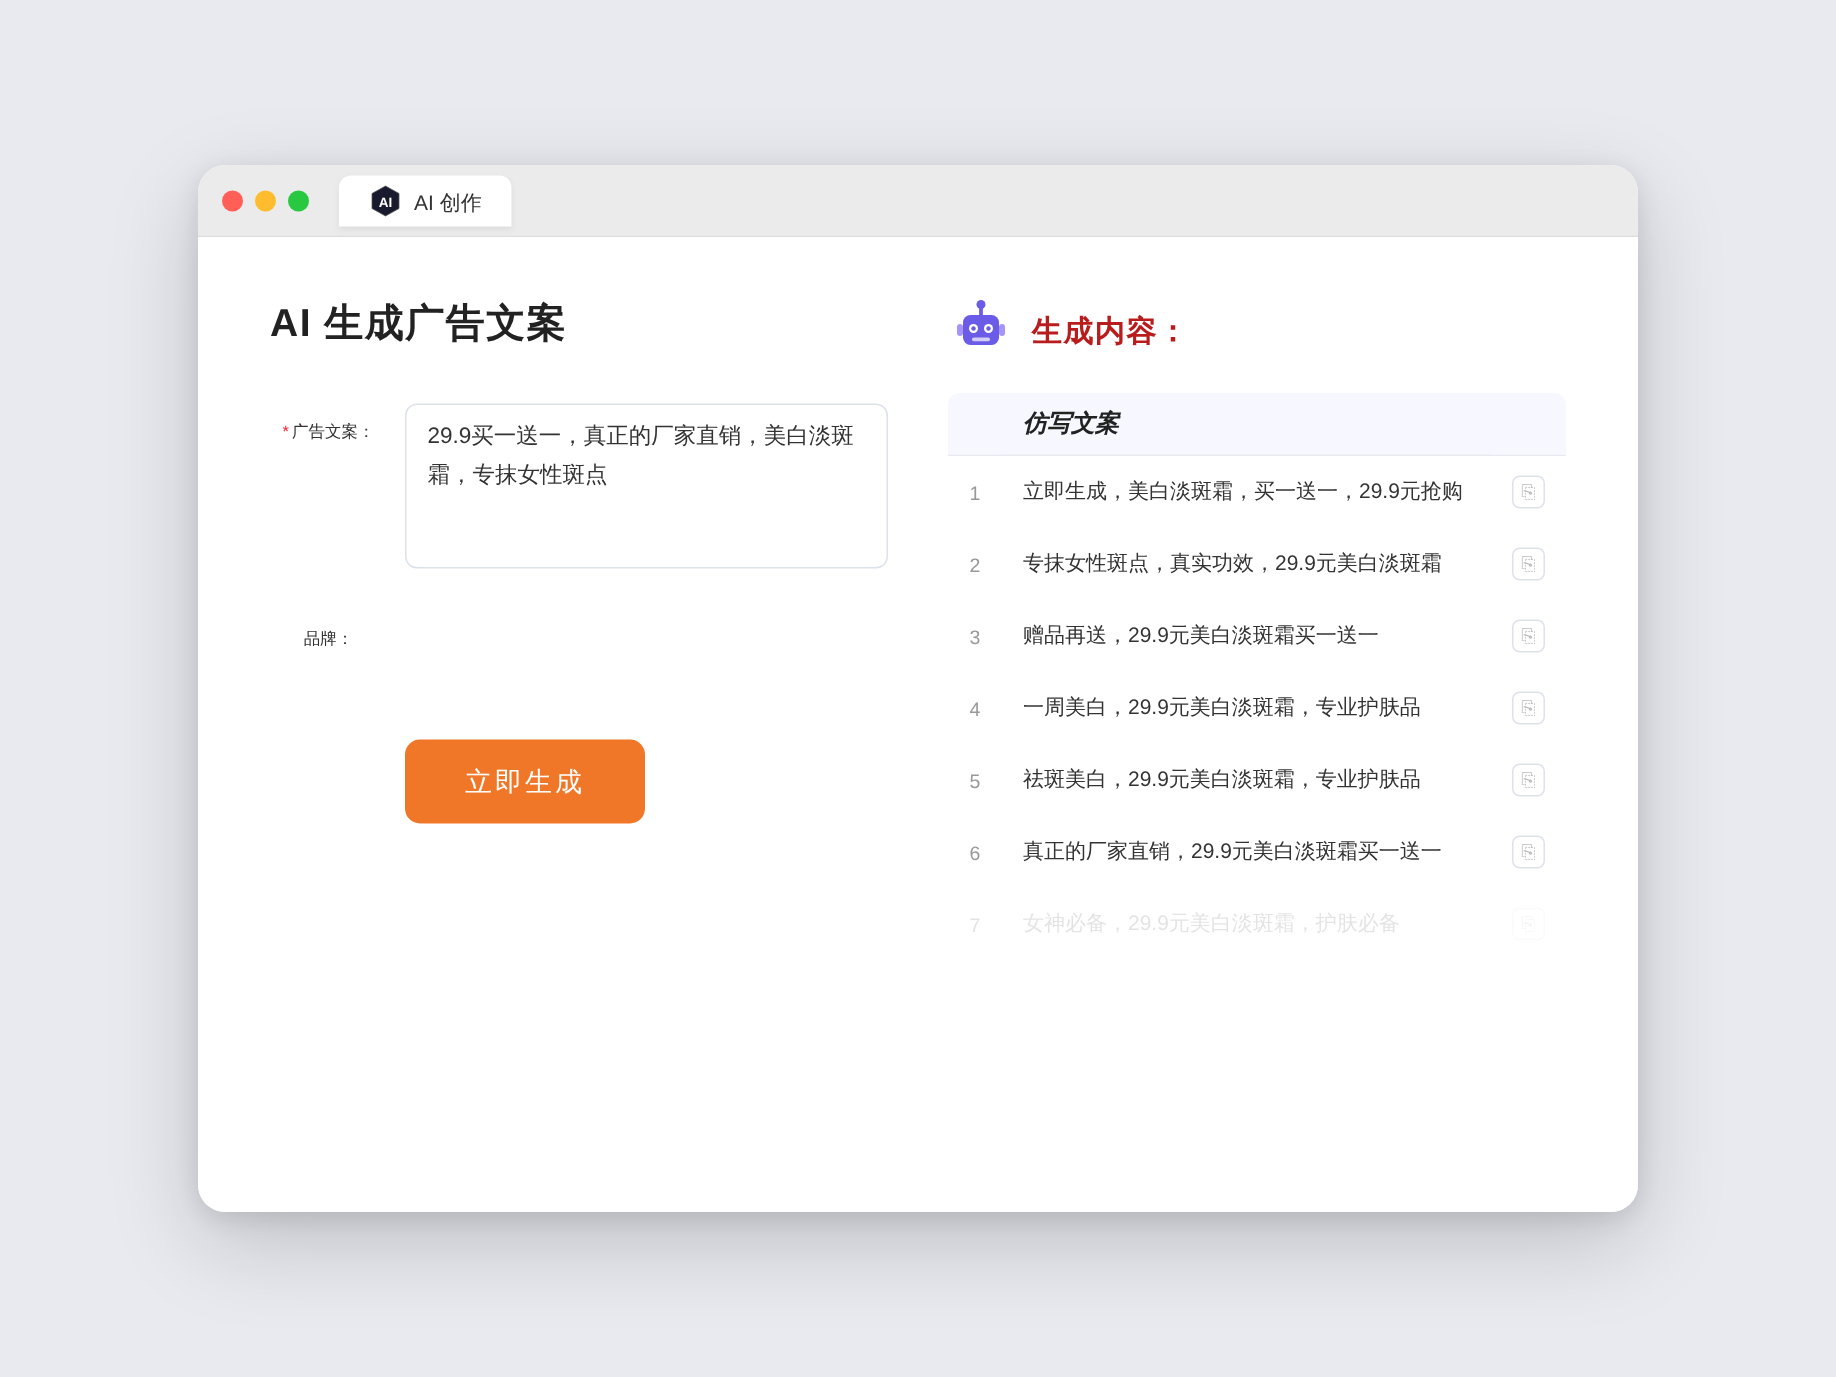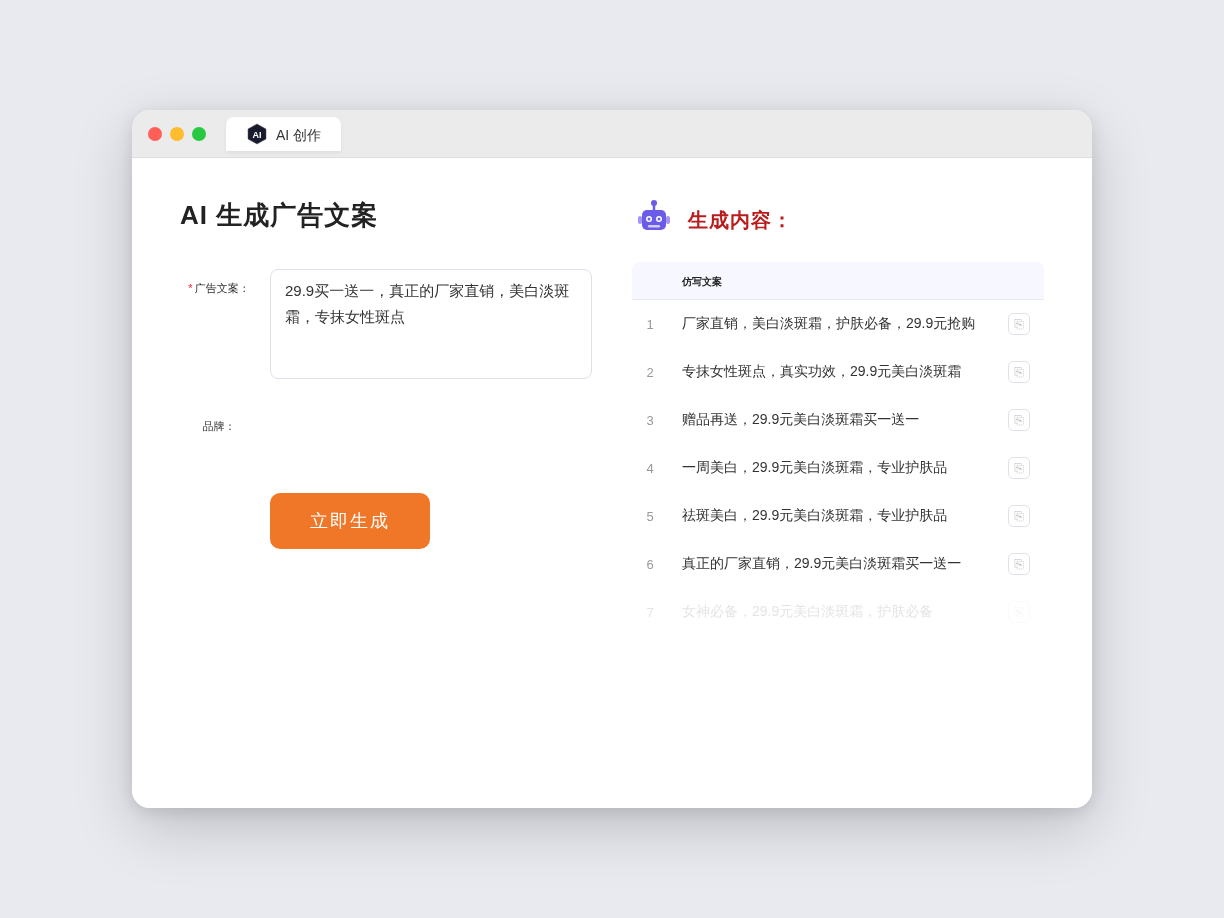--- a/index.html
+++ b/index.html
@@ -231,23 +231,24 @@
       align-items: center;
       justify-content: center;
       cursor: pointer;
       color: #bbb;
       border: 1.5px solid #dde1ea;
       border-radius: 5px;
       font-size: 12px;
     }
 
     .col-header-text {
-      font-size: 10px;
+      font-size: 16px;
       font-weight: 700;
       color: #222;
+      font-style: italic;
     }
 
     .browser-wrap {
       position: relative;
     }
   </style>
 </head>
 <body>
 
 <div class="browser-wrap">
@@ -325,21 +326,21 @@
               <th></th>
               <th>
                 <span class="col-header-text">仿写文案</span>
               </th>
               <th></th>
             </tr>
           </thead>
           <tbody id="results-tbody">
           <tr>
                 <td class="row-num">1</td>
-                <td>厂家直销，美白淡斑霜，护肤必备，29.9元抢购</td>
+                <td>立即生成，美白淡斑霜，买一送一，29.9元抢购</td>
                 <td class="copy-cell"><span class="copy-icon">⎘</span></td>
               </tr>
               <tr>
                 <td class="row-num">2</td>
                 <td>专抹女性斑点，真实功效，29.9元美白淡斑霜</td>
                 <td class="copy-cell"><span class="copy-icon">⎘</span></td>
               </tr>
               <tr>
                 <td class="row-num">3</td>
                 <td>赠品再送，29.9元美白淡斑霜买一送一</td>

